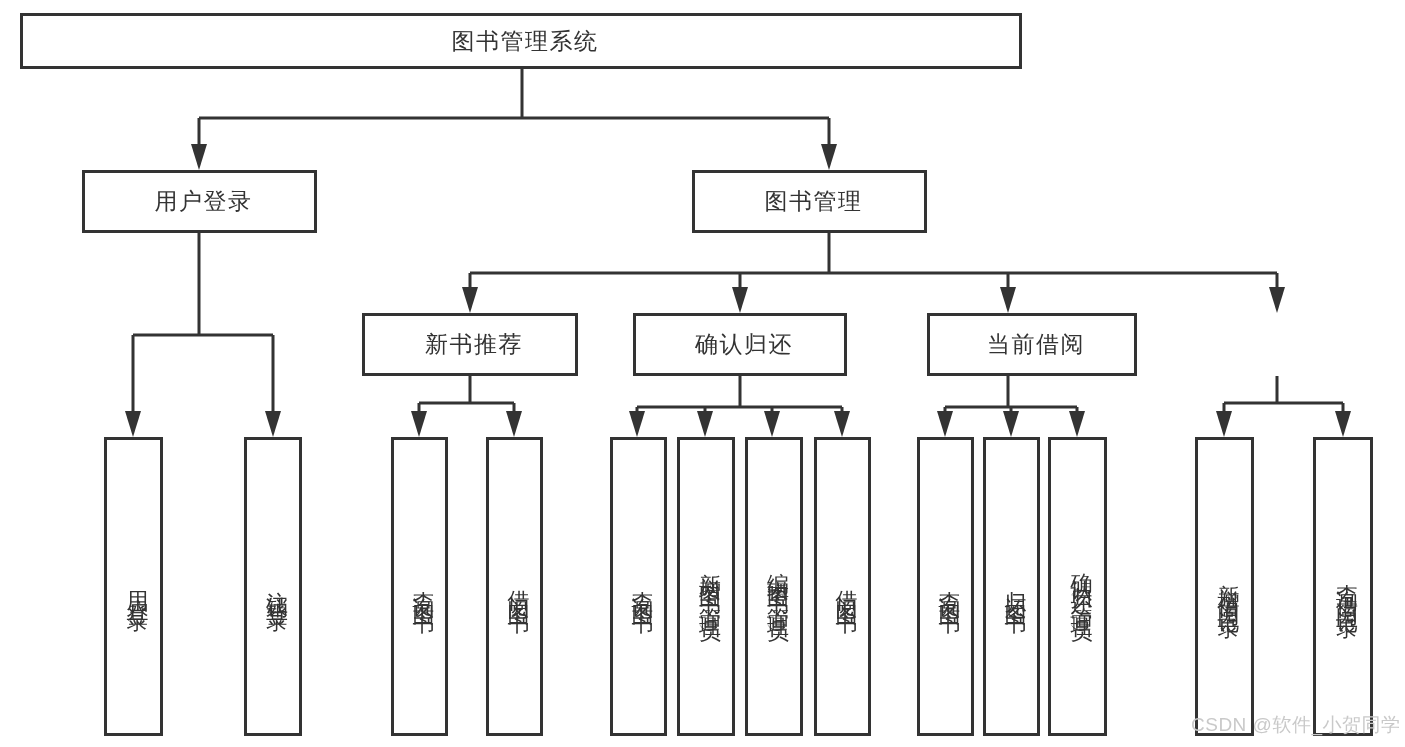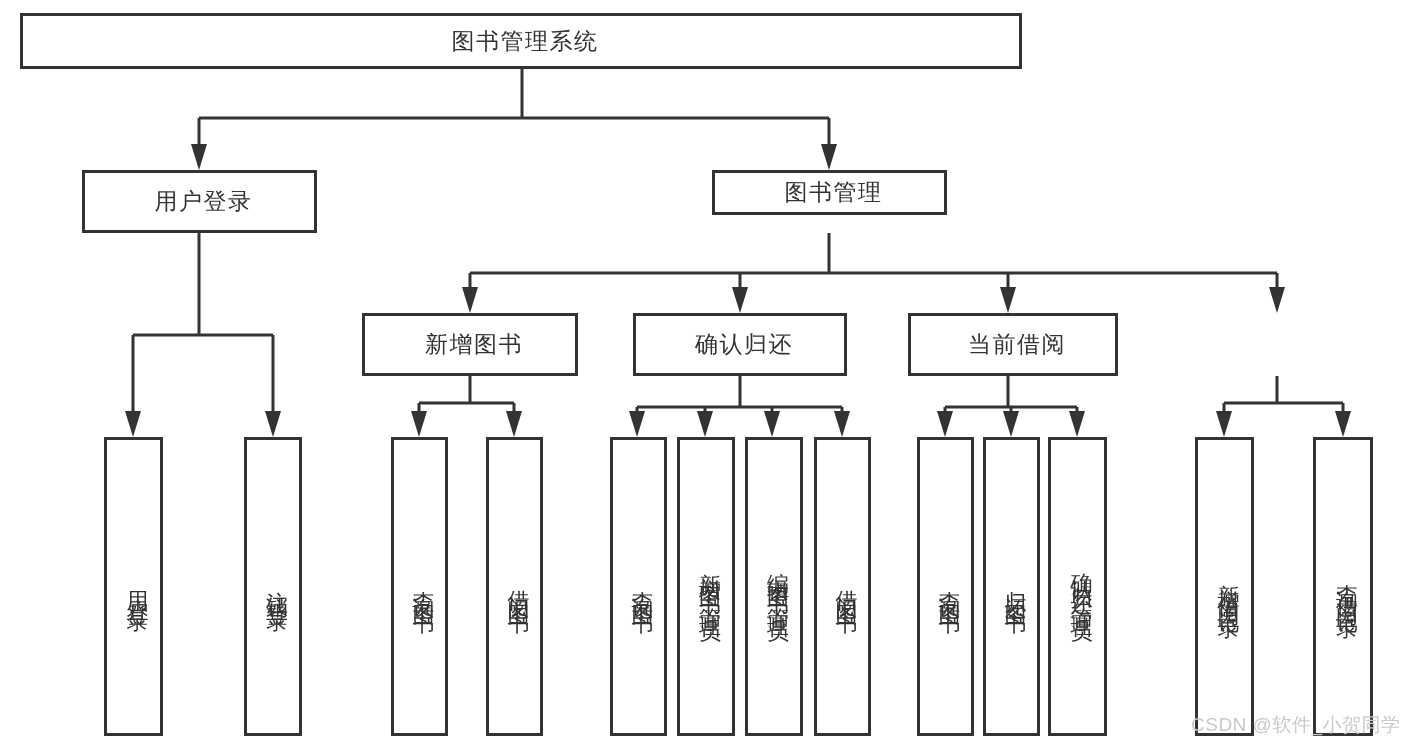--- a/index.html
+++ b/index.html
@@ -92,25 +92,25 @@
       <polygon points="1003,411 1019,411 1011,437"></polygon>
       <polygon points="1069,411 1085,411 1077,437"></polygon>
       <polygon points="1216,411 1232,411 1224,437"></polygon>
       <polygon points="1335,411 1351,411 1343,437"></polygon>
     </g>
   </svg>
 
   <div class="box hbox" style="left:20px; top:13px; width:1002px; height:56px;">图书管理系统</div>
 
   <div class="box hbox" style="left:82px; top:170px; width:235px; height:63px;">用户登录</div>
-  <div class="box hbox" style="left:712px; top:170px; width:235px; height:45px;">图书管理</div>
+  <div class="box hbox" style="left:692px; top:170px; width:235px; height:63px;">图书管理</div>
 
-  <div class="box hbox" style="left:362px; top:313px; width:216px; height:63px;">新增图书</div>
+  <div class="box hbox" style="left:362px; top:313px; width:216px; height:63px;">新书推荐</div>
   <div class="box hbox" style="left:633px; top:313px; width:214px; height:63px;">确认归还</div>
-  <div class="box hbox" style="left:908px; top:313px; width:210px; height:63px;text-align:right;">当前借阅</div>
+  <div class="box hbox" style="left:927px; top:313px; width:210px; height:63px;text-align:right;">当前借阅</div>
 
   <div class="box vbox" style="left:104px; top:437px; width:59px; height:299px;">用户登录</div>
   <div class="box vbox" style="left:244px; top:437px; width:58px; height:299px;">注销登录</div>
 
   <div class="box vbox" style="left:391px; top:437px; width:57px; height:299px;">查询图书</div>
   <div class="box vbox" style="left:486px; top:437px; width:57px; height:299px;">借阅图书</div>
 
   <div class="box vbox" style="left:610px; top:437px; width:57px; height:299px;">查询图书</div>
   <div class="box vbox" style="left:677px; top:437px; width:58px; height:299px;">新增图书（管理员）</div>
   <div class="box vbox" style="left:745px; top:437px; width:58px; height:299px;">编辑图书（管理员）</div>

